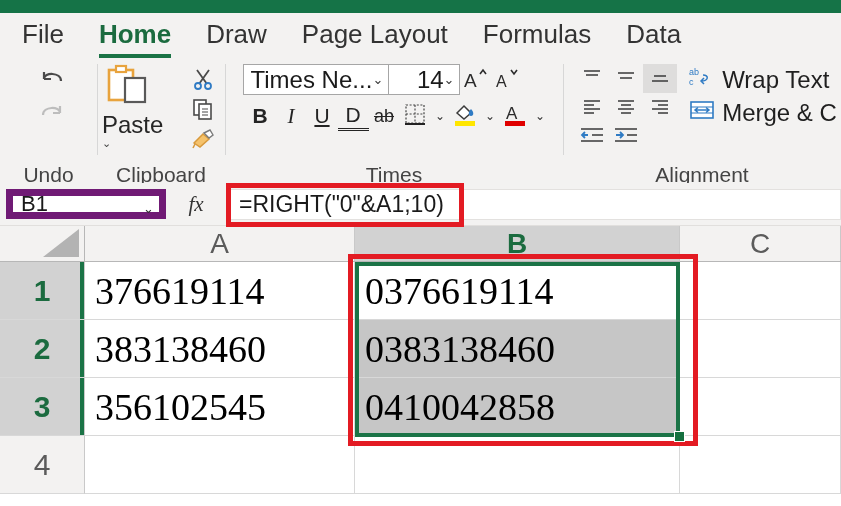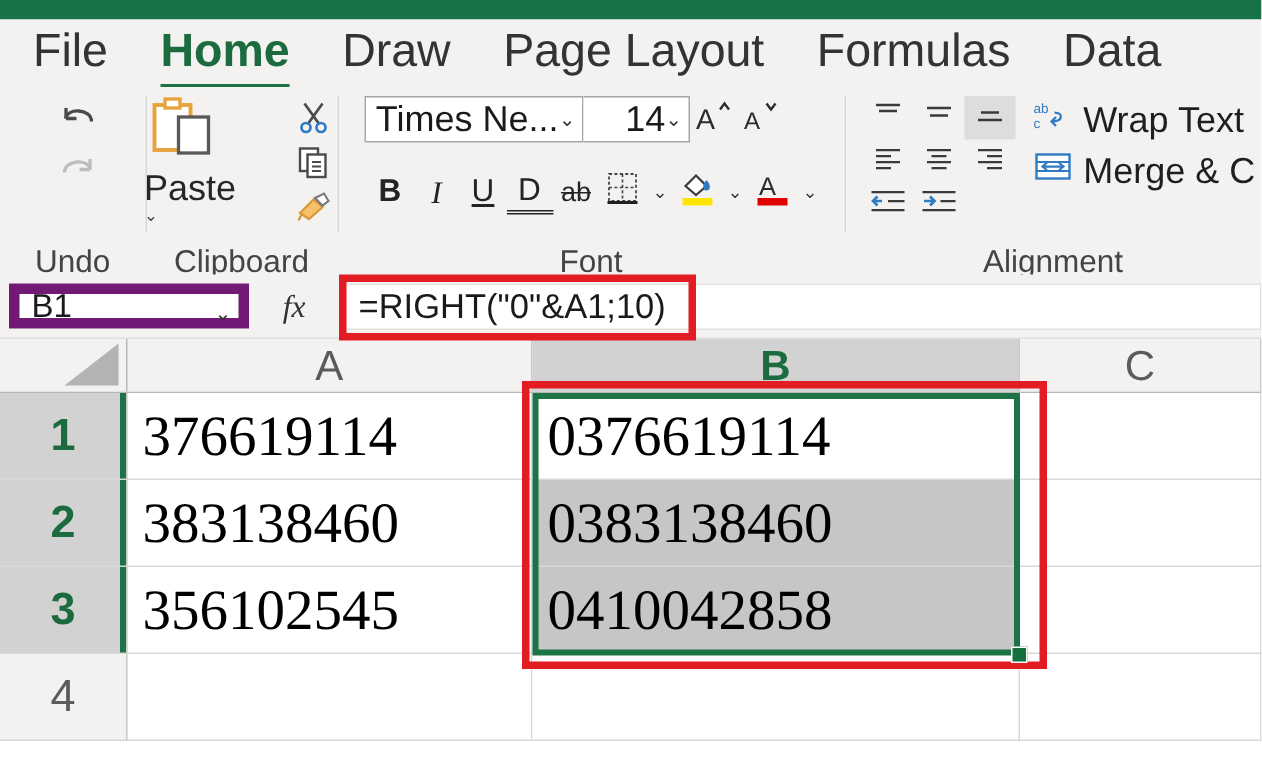--- a/index.html
+++ b/index.html
@@ -26,21 +26,21 @@
   .tabstrip {
     height: 45px;
     background: #f3f2f1;
     display: flex;
     align-items: center;
     padding-left: 22px;
     box-sizing: border-box;
     position: relative;
   }
   .tab {
-    font-size: 31px;
+    font-size: 26px;
     color: #333333;
     margin-right: 35px;
     white-space: nowrap;
     position: relative;
     padding-bottom: 3px;
     cursor: default;
   }
   .tab.active {
     color: #1b6b3f;
     font-weight: 600;
@@ -83,21 +83,20 @@
     text-align: center;
     font-size: 21px;
     color: #444;
     white-space: nowrap;
     overflow: hidden;
   }
   .group-content {
     display: flex;
     align-items: flex-start;
     padding-top: 6px;
-    gap: 12px;
   }
 
   
   .g-undo { width: 97px; }
   .undo-col { display: flex; flex-direction: column; gap: 2px; padding-left: 6px;}
   .arrow-btn { width: 40px; height: 32px; display:flex; align-items:center; justify-content:center; }
   .arrow-btn svg { display: block; }
 
   
   .g-clip { width: 128px; }
@@ -458,21 +457,21 @@
           <span>
             <svg width="26" height="26" viewBox="0 0 26 26">
               <text x="4" y="18" font-family="Liberation Sans, sans-serif" font-size="17" fill="#2b2b2b">A</text>
               <rect x="3" y="20" width="20" height="5" fill="#e00000"></rect>
             </svg>
           </span>
         </div>
         <div class="chev-sm">⌄</div>
       </div>
     </div>
-    <div class="group-label">Font</div>
+    <div class="group-label">Times</div>
   </div>
 
   <div class="group g-align">
     <div class="group-content">
       <div class="align-wrap">
         <div class="align-grid">
           <div class="align-cell">
             <span>
               <svg width="22" height="20" viewBox="0 0 22 20">
                   <path d="M3 4 H19 M5 8 H17" stroke="#3a3a3a" stroke-width="1.7"></path>

